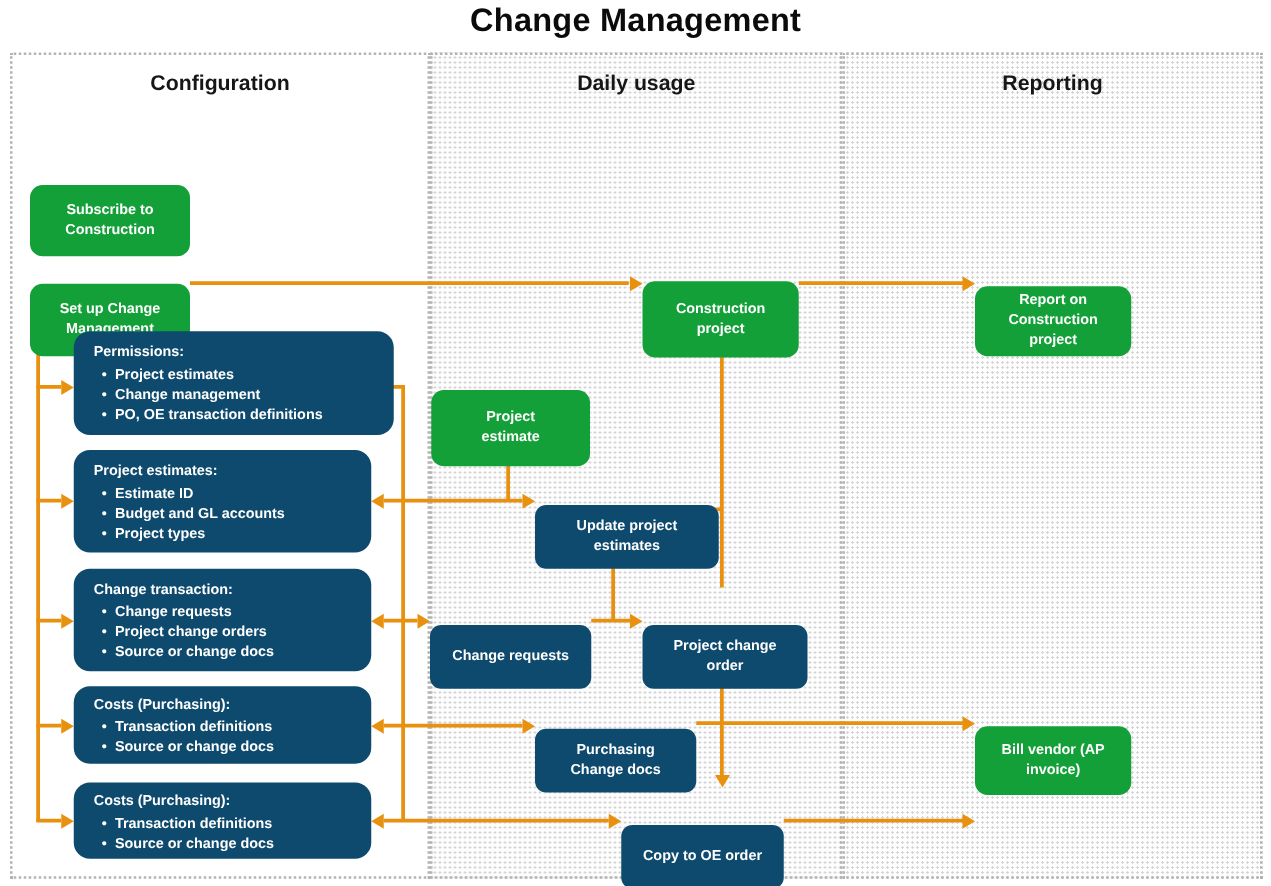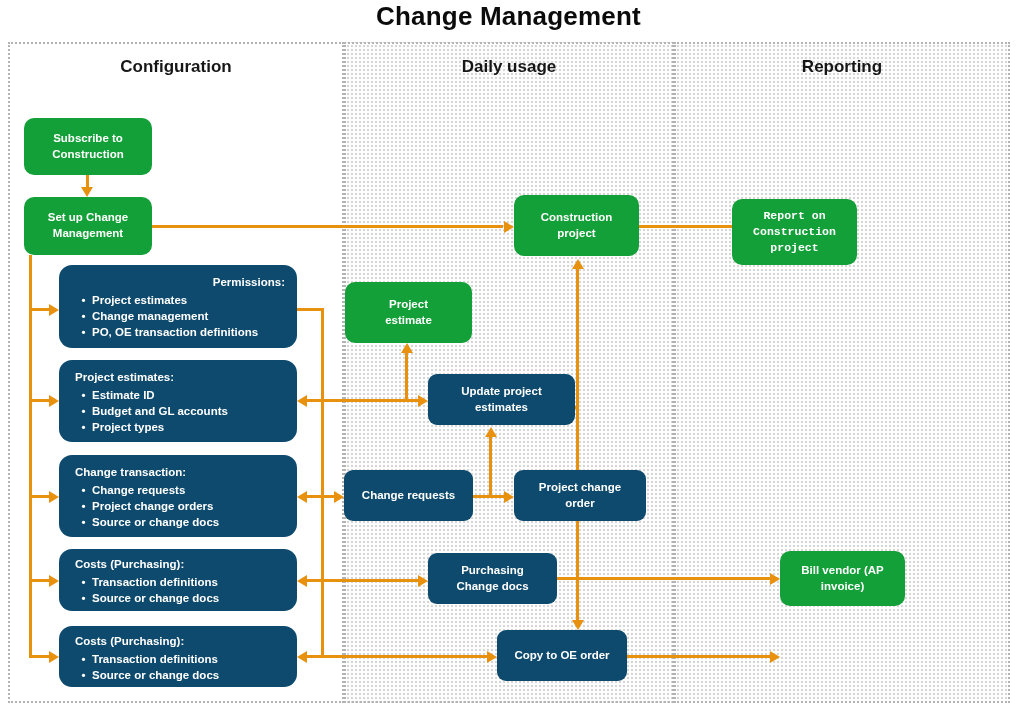--- a/index.html
+++ b/index.html
@@ -27,21 +27,21 @@
     background-size:4px 4px;
   }
   .col-h{
     position:absolute;top:13px;left:0;width:100%;text-align:center;
     font-size:17px;font-weight:bold;color:#161616;
   }
   .node{
     position:absolute;box-sizing:border-box;color:#ffffff;
     display:flex;align-items:center;justify-content:center;text-align:center;
     font-size:11.5px;font-weight:bold;line-height:1.38;white-space:pre-line;
-    border-radius:10px;padding:4px 8px;
+    border-radius:10px;padding:4px 8px;margin-top:30px;
   }
   .green{background:var(--green);}
   .navy{background:var(--navy);border-radius:9px;}
   .listbox{
     position:absolute;box-sizing:border-box;background:var(--navy);color:#ffffff;
     border-radius:13px;padding:9px 12px 6px 16px;font-size:11.5px;font-weight:bold;
   }
   .lb-title{line-height:16px;margin-bottom:2px;}
   .lb-item{display:flex;line-height:16px;}
   .lb-item .b{width:17px;flex:0 0 17px;text-align:center;}
@@ -130,38 +130,38 @@
 
   <div class="hl" style="left:627px;top:655px;width:144px;"></div>
   <div class="ah r" style="left:770px;top:651px;"></div>
 
   <div class="node green" style="left:24px;top:118px;width:128px;height:57px;">Subscribe to
 Construction</div>
   <div class="node green" style="left:24px;top:197px;width:128px;height:58px;">Set up Change
 Management</div>
   <div class="node green" style="left:514px;top:195px;width:125px;height:61px;">Construction
 project</div>
-  <div class="node green" style="left:732px;top:199px;width:125px;height:66px;font-family:Liberation Mono, monospace;">Report on
+  <div class="node green" style="left:780px;top:199px;width:125px;height:56px;">Report on
 Construction
 project</div>
   <div class="node green" style="left:345px;top:282px;width:127px;height:61px;">Project
 estimate</div>
   <div class="node green" style="left:780px;top:551px;width:125px;height:55px;">Bill vendor (AP
 invoice)</div>
 
   <div class="node navy" style="left:428px;top:374px;width:147px;height:51px;">Update project
 estimates</div>
   <div class="node navy" style="left:344px;top:470px;width:129px;height:51px;">Change requests</div>
   <div class="node navy" style="left:514px;top:470px;width:132px;height:51px;">Project change
 order</div>
   <div class="node navy" style="left:428px;top:553px;width:129px;height:51px;">Purchasing
 Change docs</div>
   <div class="node navy" style="left:497px;top:630px;width:130px;height:51px;">Copy to OE order</div>
 
-  <div class="listbox" style="left:59px;top:265px;width:238px;height:83px;text-align:right;">
+  <div class="listbox" style="left:59px;top:265px;width:256px;height:83px;">
     <div class="lb-title">Permissions:</div>
     <div class="lb-item">
         <span class="b"></span>
         <span>Project estimates</span>
       </div>
     <div class="lb-item">
         <span class="b"></span>
         <span>Change management</span>
       </div>
     <div class="lb-item">

